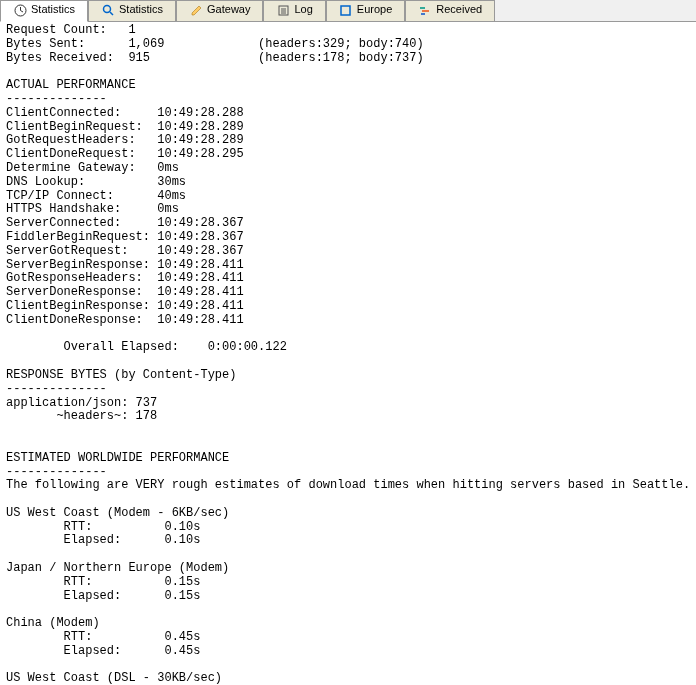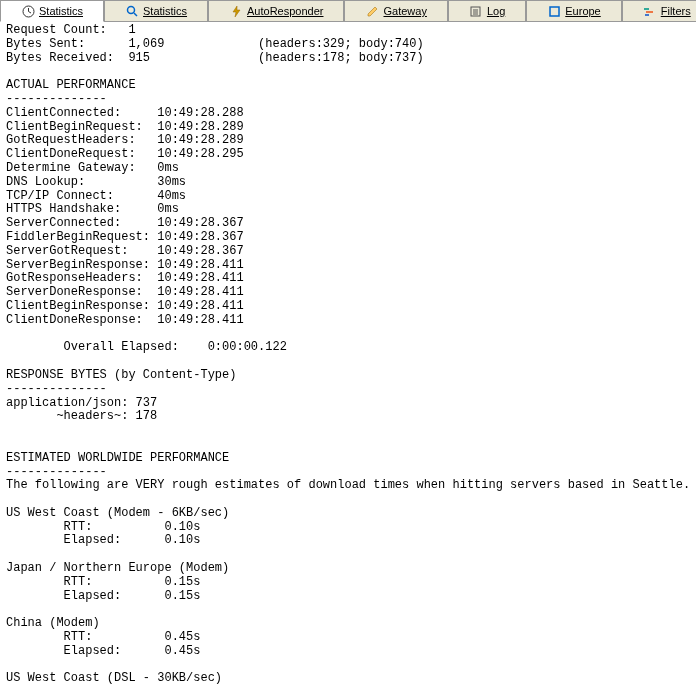--- a/index.html
+++ b/index.html
@@ -14,30 +14,29 @@
     .tabbar {
       display: flex;
       background: #f0f0f0;
       border-bottom: 1px solid #999;
       height: 22px;
       font-family: Tahoma, sans-serif;
       font-size: 11px;
     }
     .tab {
       display: flex;
-      align-items: center;
-      padding: 2px 20px;
+      align-items: flex-start;
+      padding: 2px 12px;
       border: 1px solid #999;
       border-bottom: none;
       background: #ece9d8;
       margin-right: 0px;
       cursor: pointer;
       gap: 4px;
       white-space: nowrap;
-      text-decoration: underline;
     }
     .tab.active {
       background: #fff;
       border-bottom: 1px solid #fff;
       margin-bottom: -1px;
     }
     .tab .icon {
       width: 14px;
       height: 14px;
       display: inline-flex;
@@ -70,28 +69,20 @@
         <svg width="13" height="13" viewBox="0 0 13 13">
           <circle cx="5" cy="5" r="3.5" fill="none" stroke="#06c" stroke-width="1.5"></circle>
           <line x1="8" y1="8" x2="11" y2="11" stroke="#06c" stroke-width="1.5"></line>
         </svg>
       </span>
     <span>Statistics</span>
   </div>
   <div class="tab">
     <span class="icon">
         <svg width="13" height="13" viewBox="0 0 13 13">
-          <polygon points="7,1 3,7 6,7 5,12 10,5 7,5" fill="#cc9900" stroke="#996600" stroke-width="0.5"></polygon>
-        </svg>
-      </span>
-    <span>AutoResponder</span>
-  </div>
-  <div class="tab">
-    <span class="icon">
-        <svg width="13" height="13" viewBox="0 0 13 13">
           <polygon points="2,11 2,9 9,2 11,4 4,11" fill="#ffcc66" stroke="#996600" stroke-width="0.5"></polygon>
         </svg>
       </span>
     <span>Gateway</span>
   </div>
   <div class="tab">
     <span class="icon">
         <svg width="13" height="13" viewBox="0 0 13 13">
           <rect x="2" y="2" width="9" height="9" fill="none" stroke="#555" stroke-width="1"></rect>
           <line x1="4" y1="5" x2="9" y2="5" stroke="#555"></line>
@@ -110,21 +101,21 @@
     <span>Europe</span>
   </div>
   <div class="tab">
     <span class="icon">
         <svg width="13" height="13" viewBox="0 0 13 13">
           <rect x="1" y="3" width="5" height="2" fill="#3a9"></rect>
           <rect x="3" y="6" width="7" height="2" fill="#e74"></rect>
           <rect x="2" y="9" width="4" height="2" fill="#47c"></rect>
         </svg>
       </span>
-    <span>Filters</span>
+    <span>Received</span>
   </div>
 </div>
 
 <div class="content" id="content">Request Count:   1
 Bytes Sent:      1,069             (headers:329; body:740)
 Bytes Received:  915               (headers:178; body:737)
 
 ACTUAL PERFORMANCE
 --------------
 ClientConnected:     10:49:28.288

